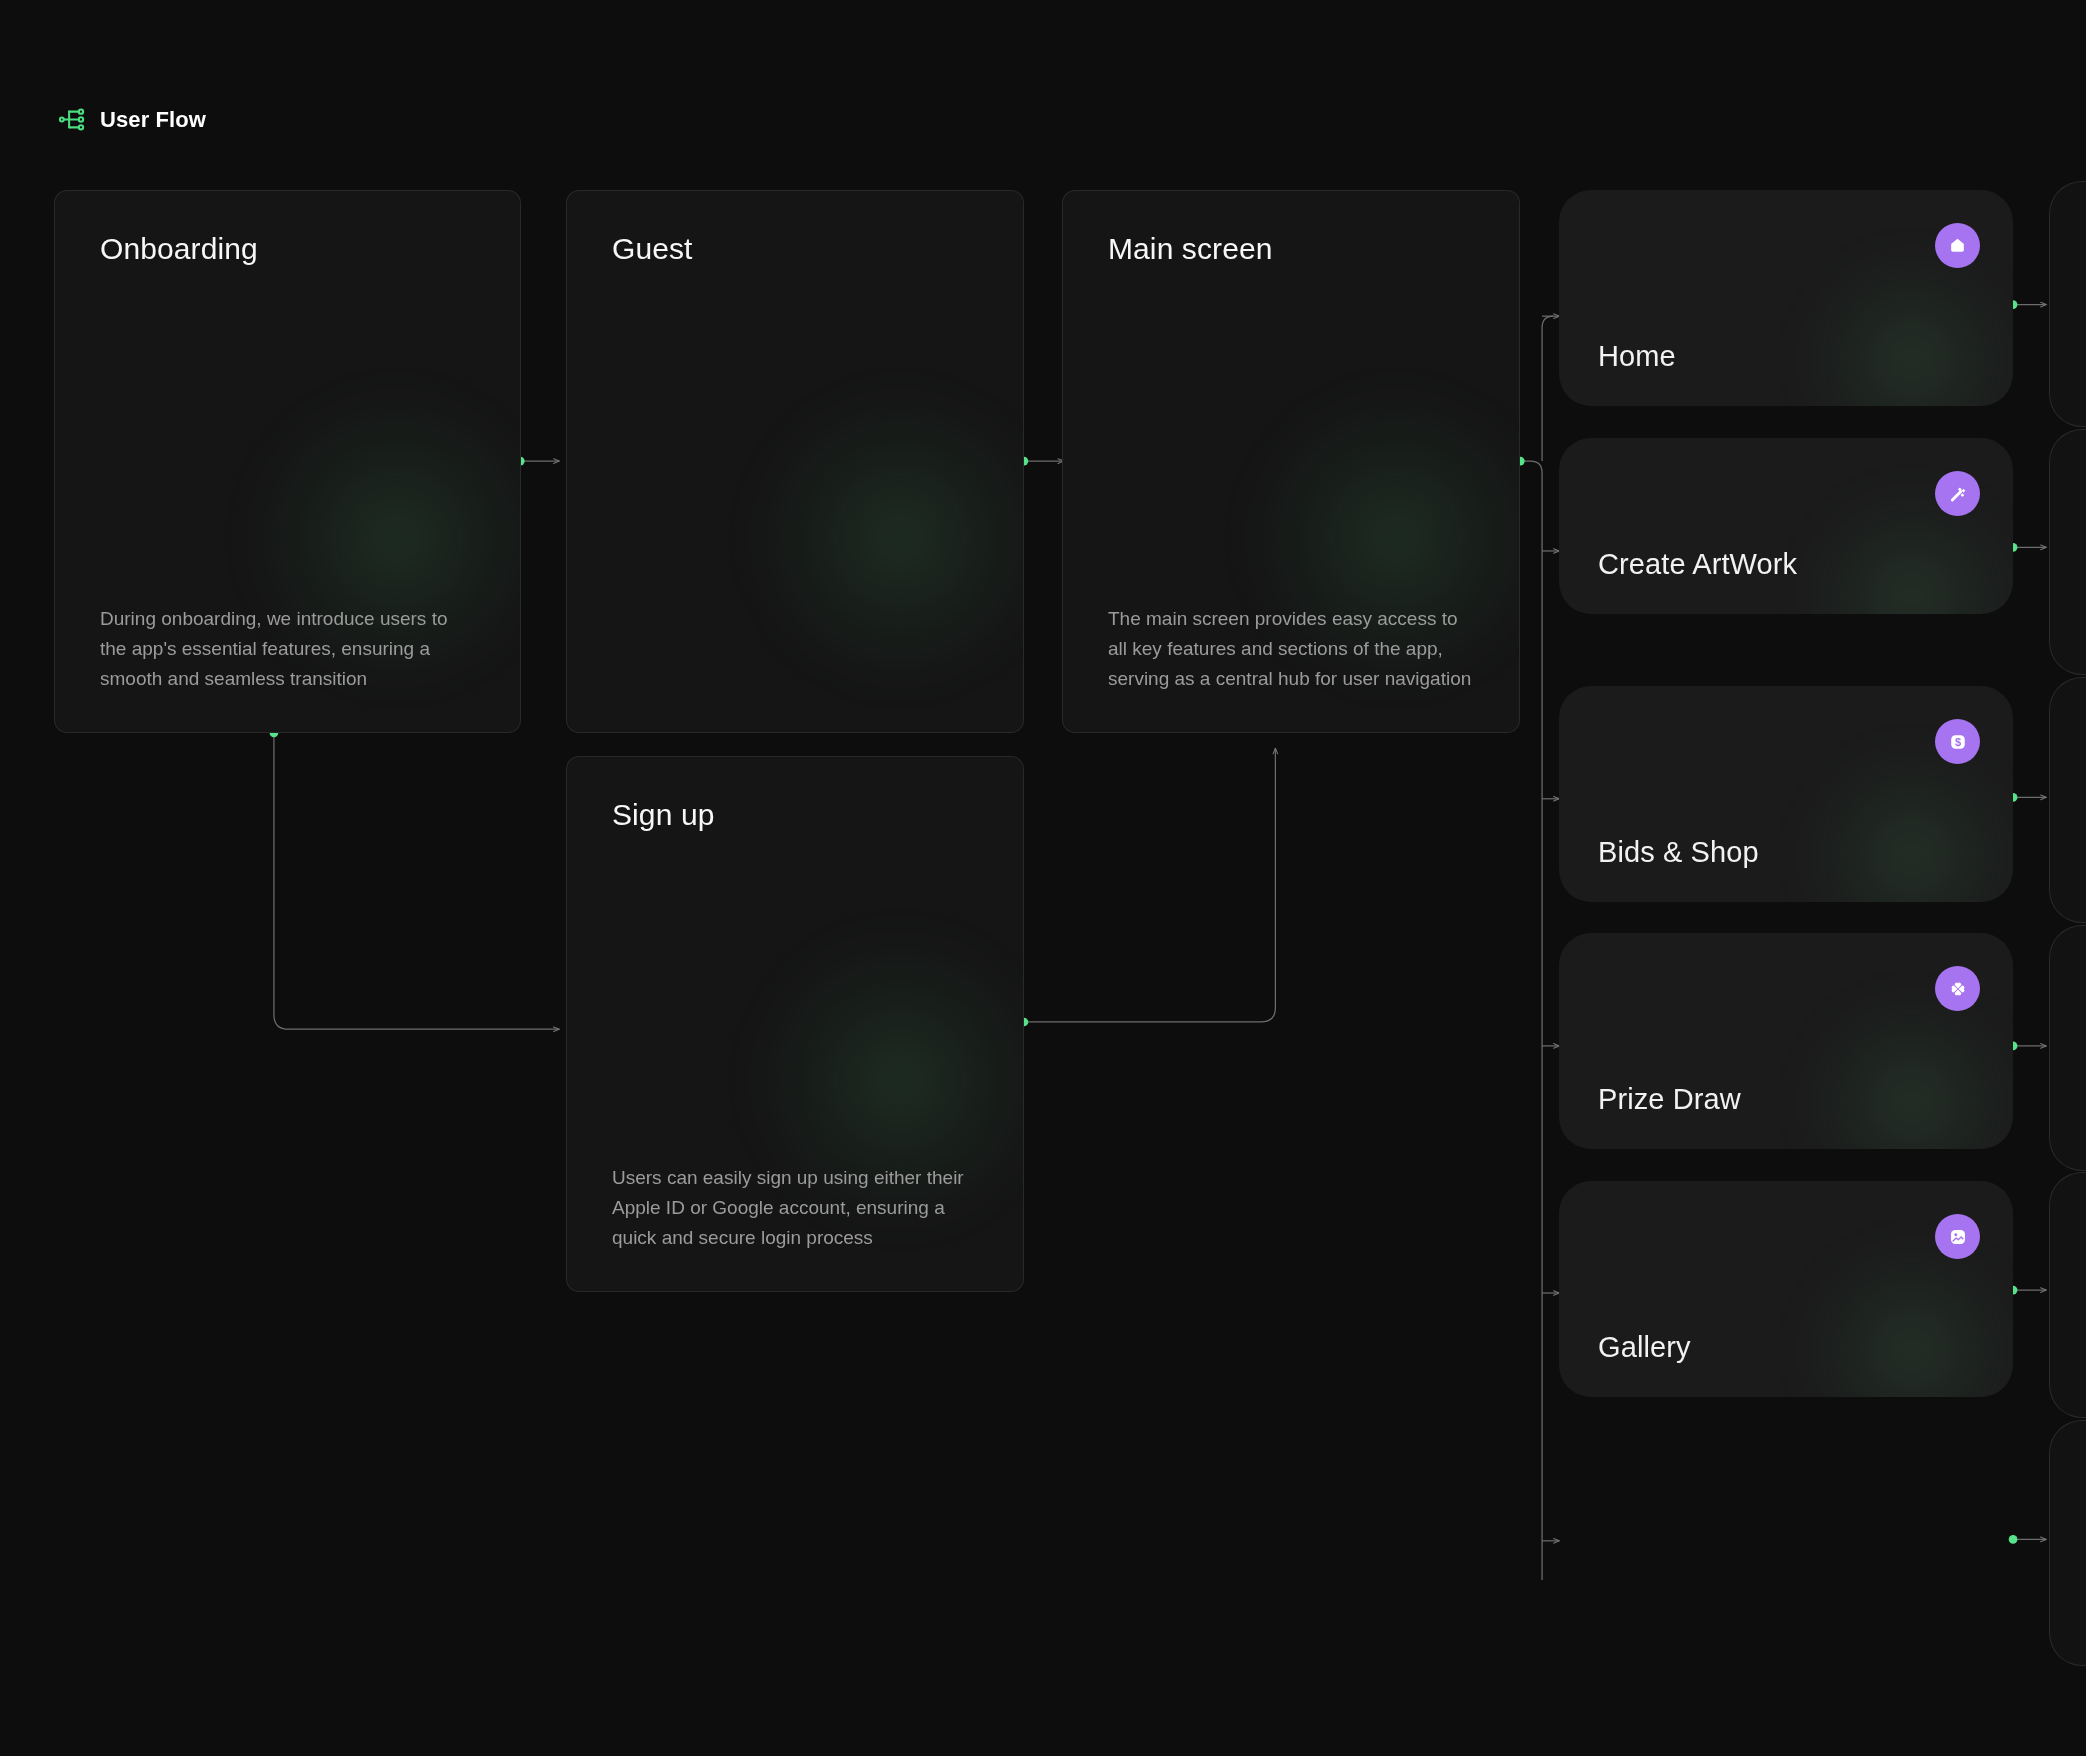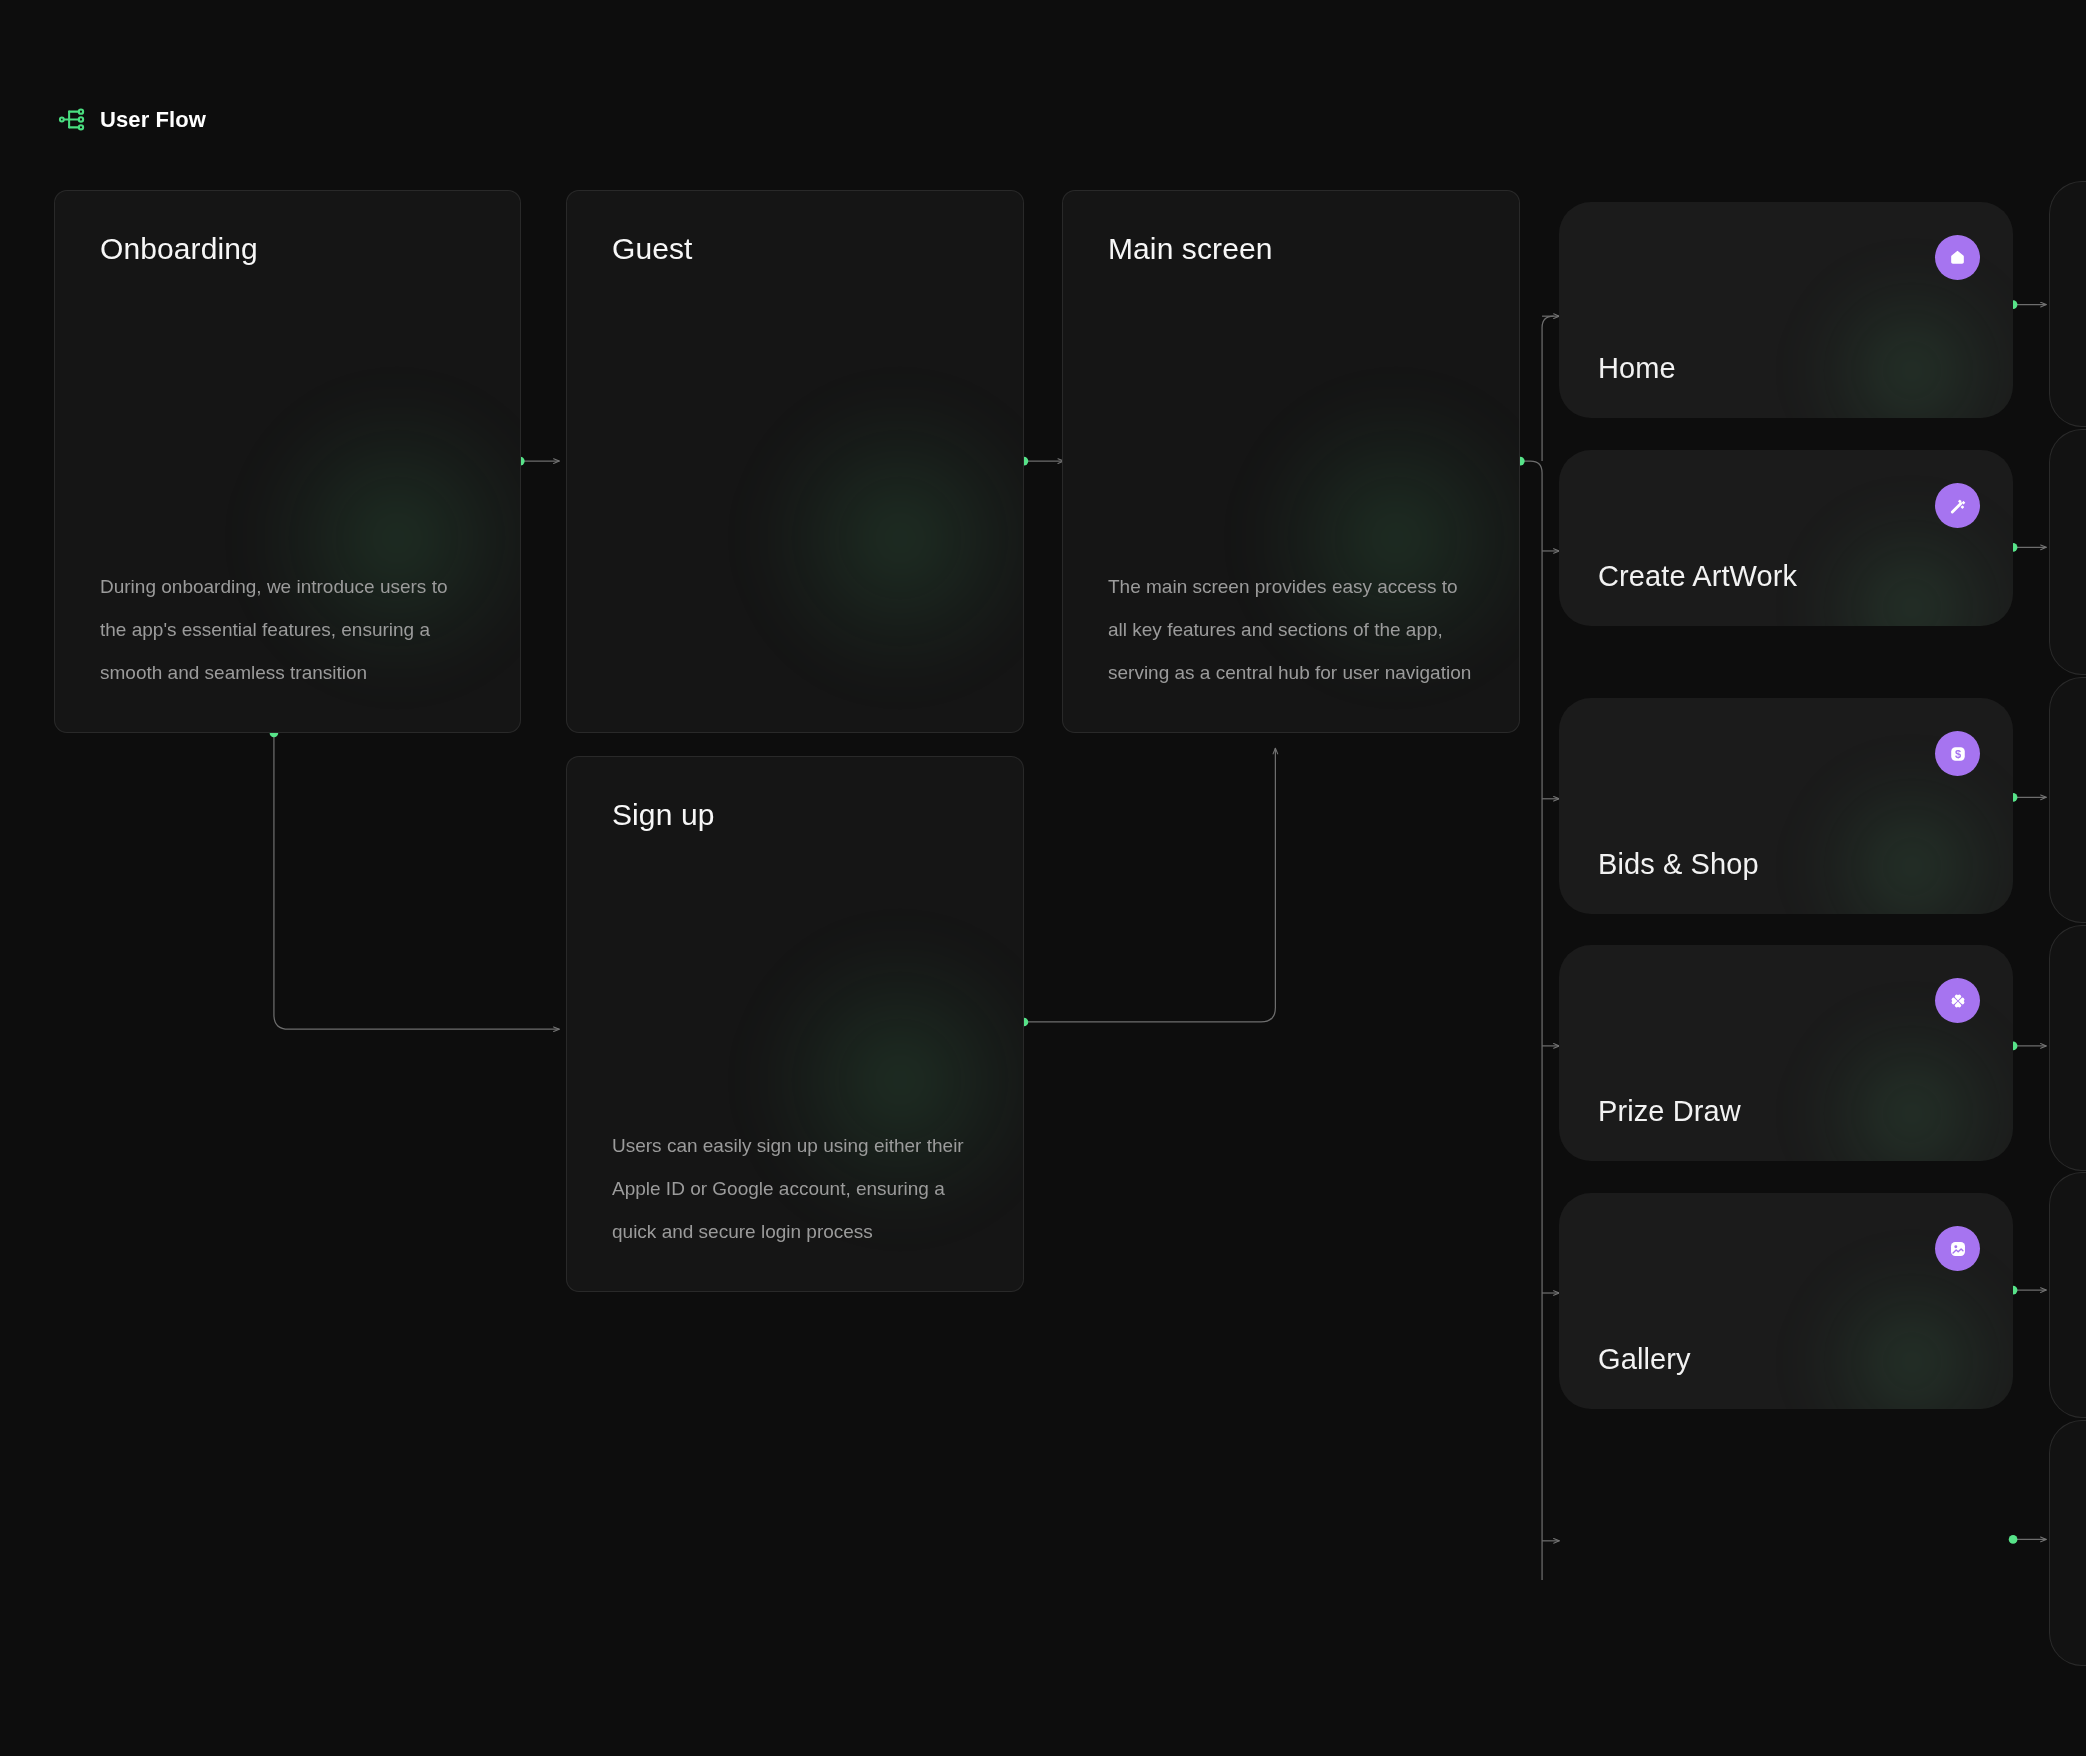--- a/index.html
+++ b/index.html
@@ -33,29 +33,28 @@
     background:radial-gradient(circle, rgba(79,175,110,0.16) 0%, rgba(60,140,90,0.07) 42%, rgba(0,0,0,0) 72%);
     filter:blur(20px);
     pointer-events:none;
   }
   .card .c-title {
     position:absolute; left:45px; top:41px;
     font-size:30px; font-weight:400; color:#f7f7f7; letter-spacing:0.1px;
   }
   .card .c-desc {
     position:absolute; left:45px; right:41px; bottom:38px;
-    font-size:19px; line-height:43px; color:#9b9b9b; font-weight:400;
+    font-size:19px; line-height:30px; color:#9b9b9b; font-weight:400;
   }
 
   
   .nav-card {
     position:absolute; border-radius:32px;
     background:#1b1b1b;
     overflow:hidden;
-    margin-top:12px;
   }
   .nav-card .nglow {
     position:absolute; right:-22px; top:28%;
     width:246px; height:217px; border-radius:50%;
     background:radial-gradient(circle, rgba(86,168,112,0.16) 0%, rgba(60,130,85,0.06) 45%, rgba(0,0,0,0) 72%);
     filter:blur(19px);
   }
   .nav-card .n-label {
     position:absolute; left:39px; bottom:33px;
     font-size:29px; font-weight:400; color:#f2f2f2; letter-spacing:0.1px;

